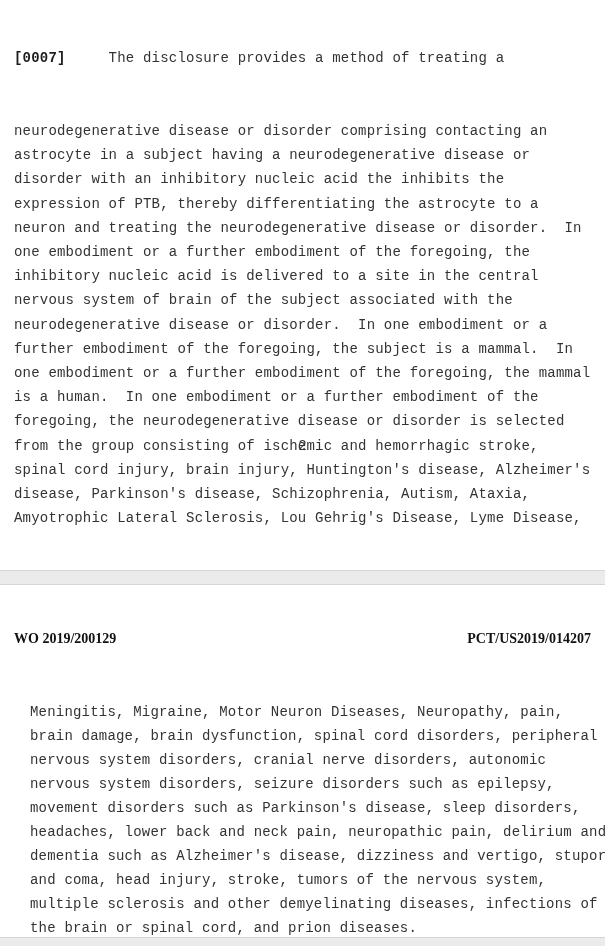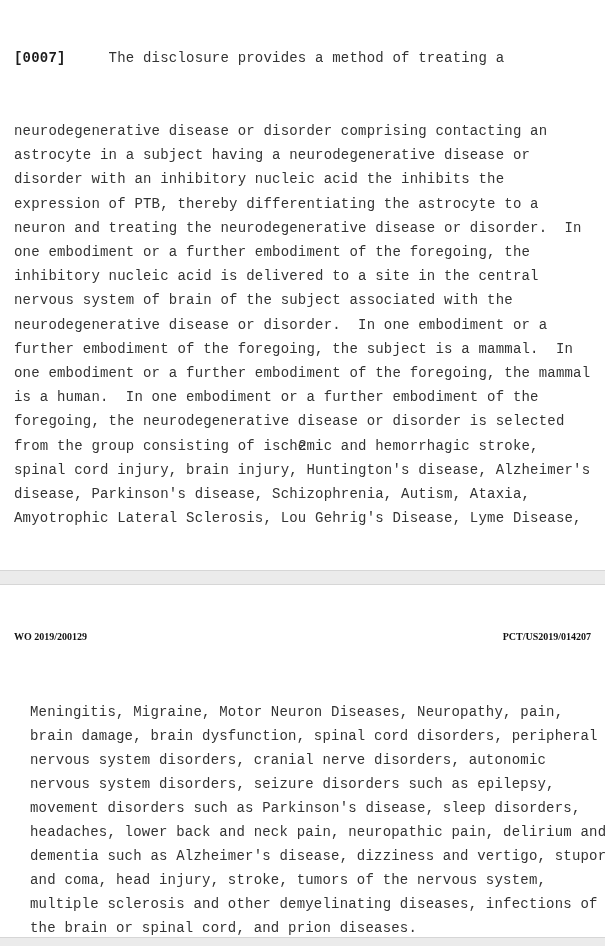--- a/index.html
+++ b/index.html
@@ -63,21 +63,21 @@
   .page2-header {
     position: absolute;
     top: 631px;
     left: 14px;
     right: 14px;
     display: flex;
     justify-content: space-between;
     align-items: baseline;
     font-family: "Liberation Serif", "DejaVu Serif", serif;
     font-weight: bold;
-    font-size: 10px;
+    font-size: 14px;
     color: #111111;
     letter-spacing: 0;
     white-space: pre;
   }
   .page2-body {
     position: absolute;
     top: 700px;
     left: 14px;
     right: 0;
     line-height: 24px;

